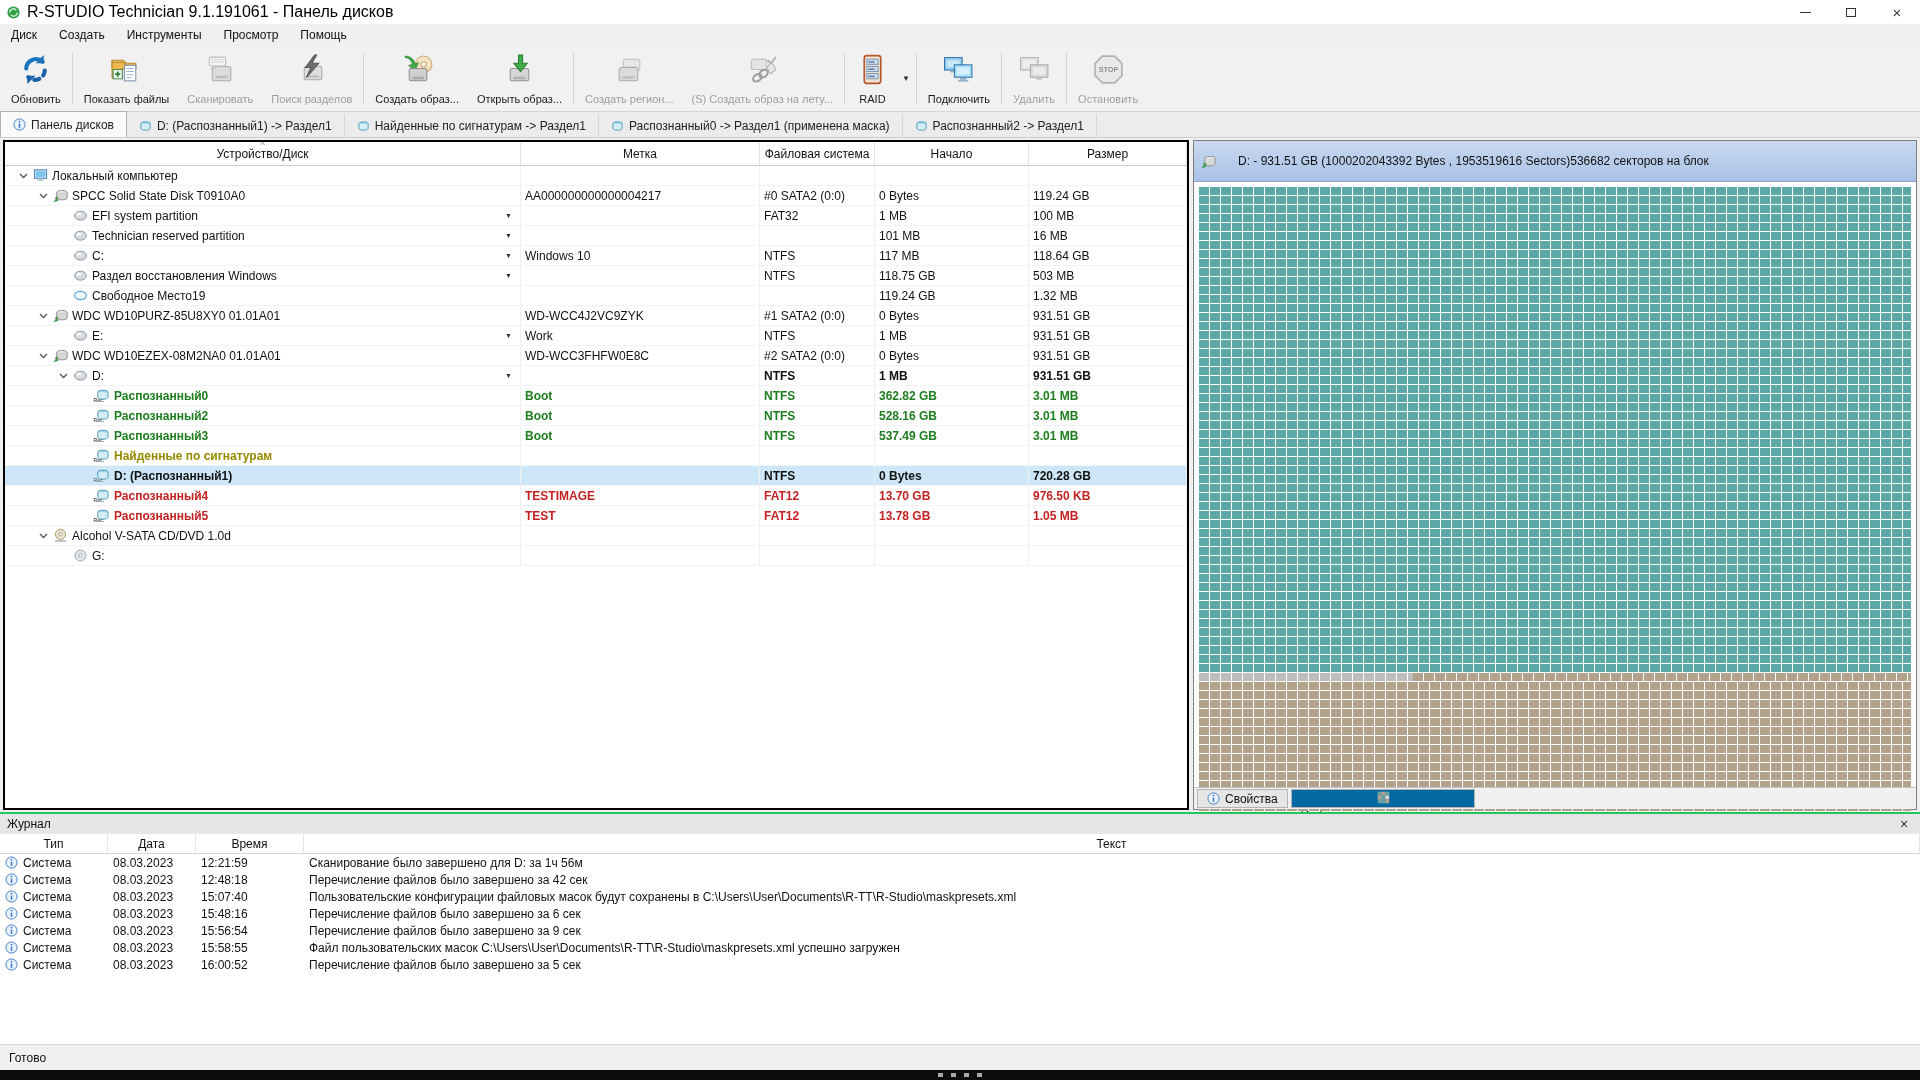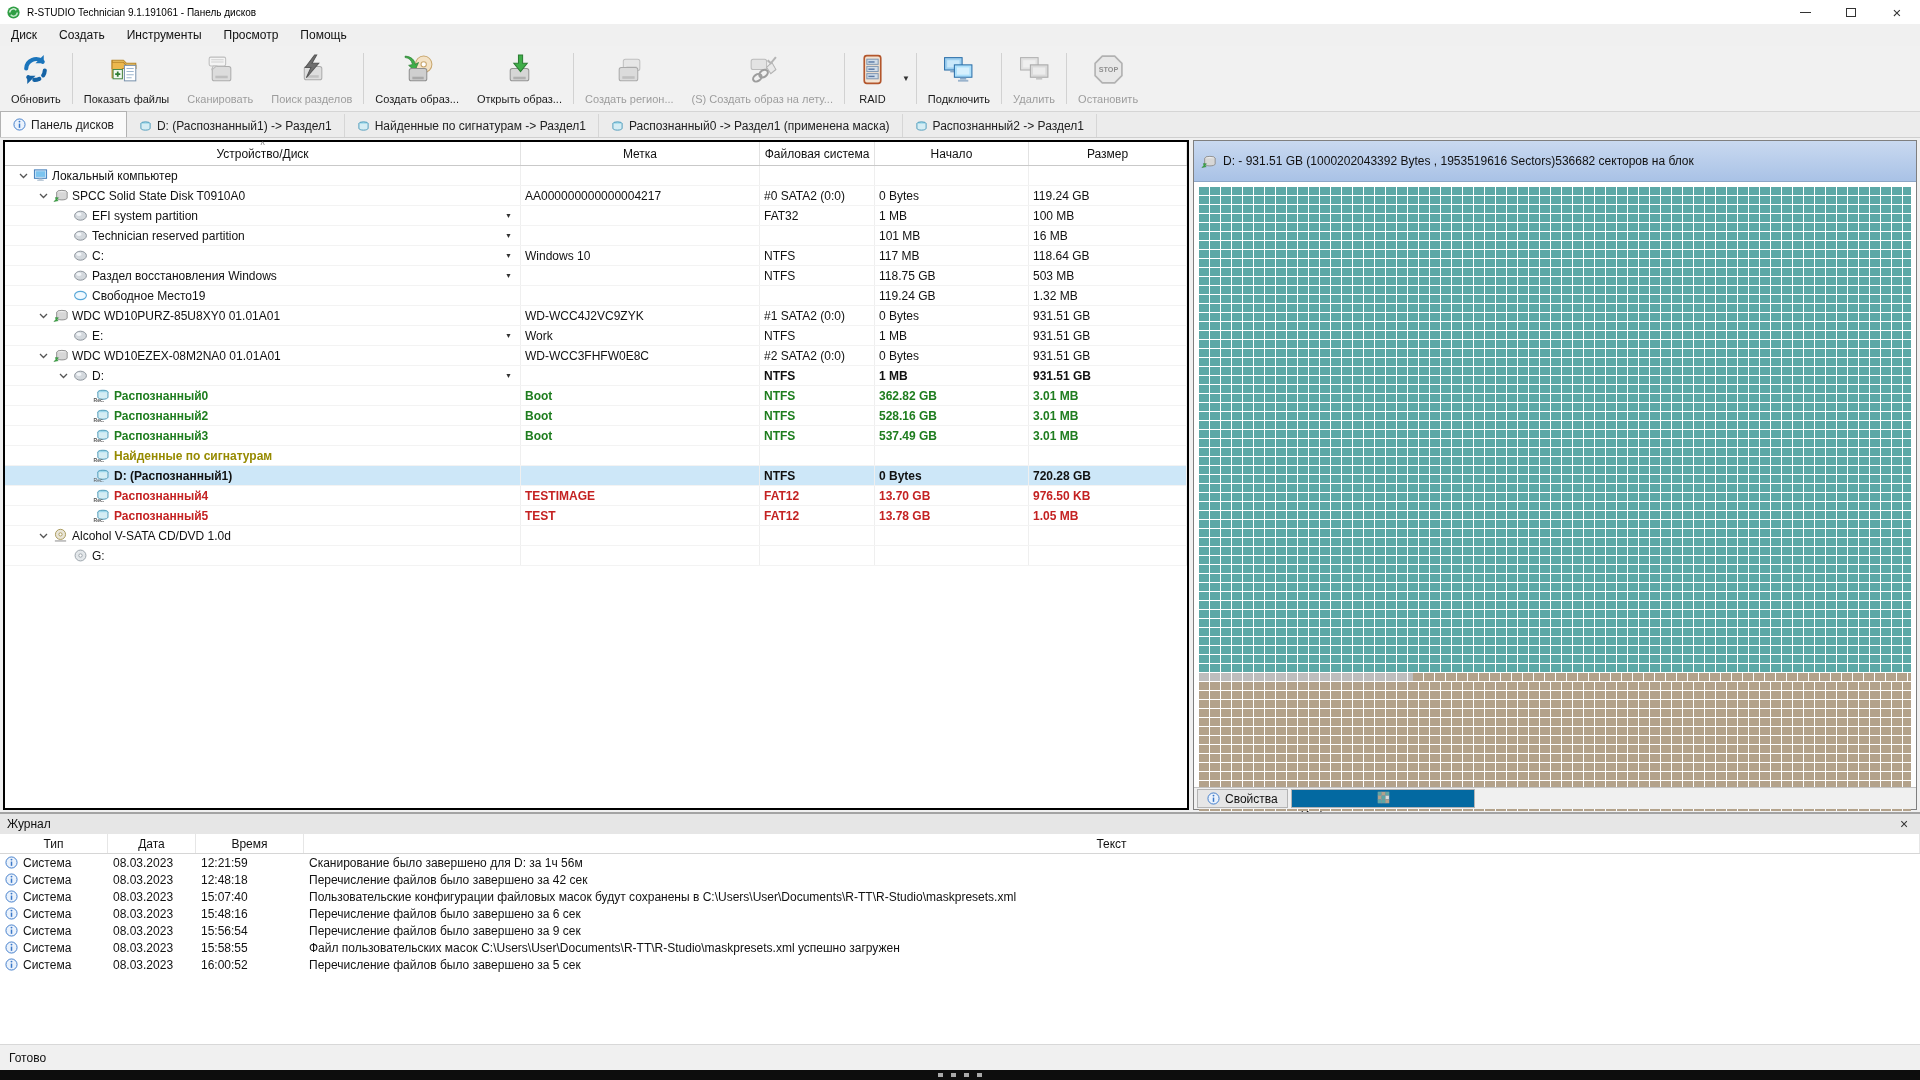--- a/index.html
+++ b/index.html
@@ -2,21 +2,21 @@
 <html style="--c-scanned: #5ca8a6; --c-fsarea: #b3a28b; --c-unscanned: #bdbdbd;"><head>
 <meta charset="utf-8">
 <style>
   * { margin:0; padding:0; box-sizing:border-box; }
   html,body { width:1920px; height:1080px; overflow:hidden; }
   body { font-family:"Liberation Sans", sans-serif; font-size:12px; color:#111; background:#fff; }
   .window { width:1920px; height:1080px; display:flex; flex-direction:column; background:#fff; }
 
   
   .titlebar { height:24px; background:#fff; display:flex; align-items:center; padding-left:6px; gap:6px; flex:0 0 auto; }
-  .title-text { font-size:10px; color:#000; }
+  .title-text { font-size:16px; color:#000; }
   .win-controls { margin-left:auto; display:flex; height:100%; }
   .wc { width:46px; display:flex; align-items:center; justify-content:center; color:#333; }
   .wc-min-glyph { width:11px; border-bottom:1px solid #333; height:1px; display:inline-block; }
   .wc-max-glyph { width:10px; height:9px; border:1px solid #333; display:inline-block; }
   .wc-close-glyph { font-size:15px; line-height:1; }
 
   
   .menubar { height:22px; background:#f0f0f0; display:flex; align-items:center; flex:0 0 auto; }
   .menu-item { padding:0 11px; height:100%; display:flex; align-items:center; }
 
@@ -53,37 +53,37 @@
   .dd { position:absolute; right:8px; font-size:7px; color:#333; }
   .trow.green { color:#1e7d1e; font-weight:bold; }
   .trow.olive { color:#968a00; font-weight:bold; }
   .trow.red { color:#c42222; font-weight:bold; }
   .trow.boldvals .c-fs, .trow.boldvals .c-start, .trow.boldvals .c-size { font-weight:bold; }
   .trow.selected { background:#cde7f8; }
   .trow.selected .rname, .trow.selected .c-fs, .trow.selected .c-start, .trow.selected .c-size { font-weight:bold; }
 
   
   .right-panel { flex:1; border:1px solid #7f7f7f; background:#fff; display:flex; flex-direction:column; min-width:0; }
-  .scan-header { height:41px; background:linear-gradient(#c9d9f0,#a9c2e6); display:flex; align-items:center; gap:7px; padding:14px 7px; border-bottom:1px solid #8da6c6; flex:0 0 auto; }
+  .scan-header { height:41px; background:linear-gradient(#c9d9f0,#a9c2e6); display:flex; align-items:center; gap:22px; padding:14px 7px; border-bottom:1px solid #8da6c6; flex:0 0 auto; }
   .scan-body { flex:1; padding:5px 5px 0 5px; background:#fff; min-height:0; }
   .grid-seg { background-color:var(--seg, #5ca8a6);
     background-image:
       repeating-linear-gradient(to right, transparent 0 10px, #ffffff 10px 11px),
       repeating-linear-gradient(to bottom, transparent 0 8px, #ffffff 8px 9px); }
   .seg-scanned { --seg: var(--c-scanned); height:486px; }
   .seg-mixrow { height:9px; display:flex; }
   .seg-gray { --seg: var(--c-unscanned); width:30%; height:9px; }
   .seg-brown-part { --seg: var(--c-fsarea); flex:1; height:9px; }
   .seg-fsarea { --seg: var(--c-fsarea); height:129px; }
   .scan-tabs { height:22px; display:flex; align-items:center; gap:3px; padding:0 3px; background:#f0f0f0; border-top:1px solid #c2c2c2; flex:0 0 auto; }
   .stab { display:flex; align-items:center; gap:5px; padding:1px 9px; border:1px solid #b4b4b4; background:#e6e6e6; height:19px; white-space:nowrap; }
   .stab.active { background:#0369a1;flex-direction:column; }
 
   
-  .log-panel { height:232px; display:flex; flex-direction:column; background:#fff; border-top:2px solid #a3a3a3; flex:0 0 auto; }
+  .log-panel { height:232px; display:flex; flex-direction:column; background:#fff; border-top:2px solid #22c55e; flex:0 0 auto; }
   .log-titlebar { height:20px; background:#e6e6e6; display:flex; align-items:center; padding:0 7px; flex:0 0 auto; }
   .log-close { margin-left:auto; font-size:14px; color:#333; width:18px; text-align:center; }
   .log-head { height:20px; display:flex; border-bottom:1px solid #d6d6d6; flex:0 0 auto; }
   .lh { display:flex; align-items:center; justify-content:center; border-right:1px solid #e6e6e6; }
   .lw-type{width:108px;} .lw-date{width:88px;} .lw-time{width:108px;} .lw-text{flex:1;}
   .log-body { flex:1; overflow:hidden; }
   .lrow { display:flex; height:17px; align-items:center; }
   .lc { display:flex; align-items:center; padding-left:5px; white-space:nowrap; overflow:hidden; }
   .lc-type { width:108px; gap:5px; }
   .lc-date { width:88px; } .lc-time { width:108px; } .lc-text { flex:1; }

